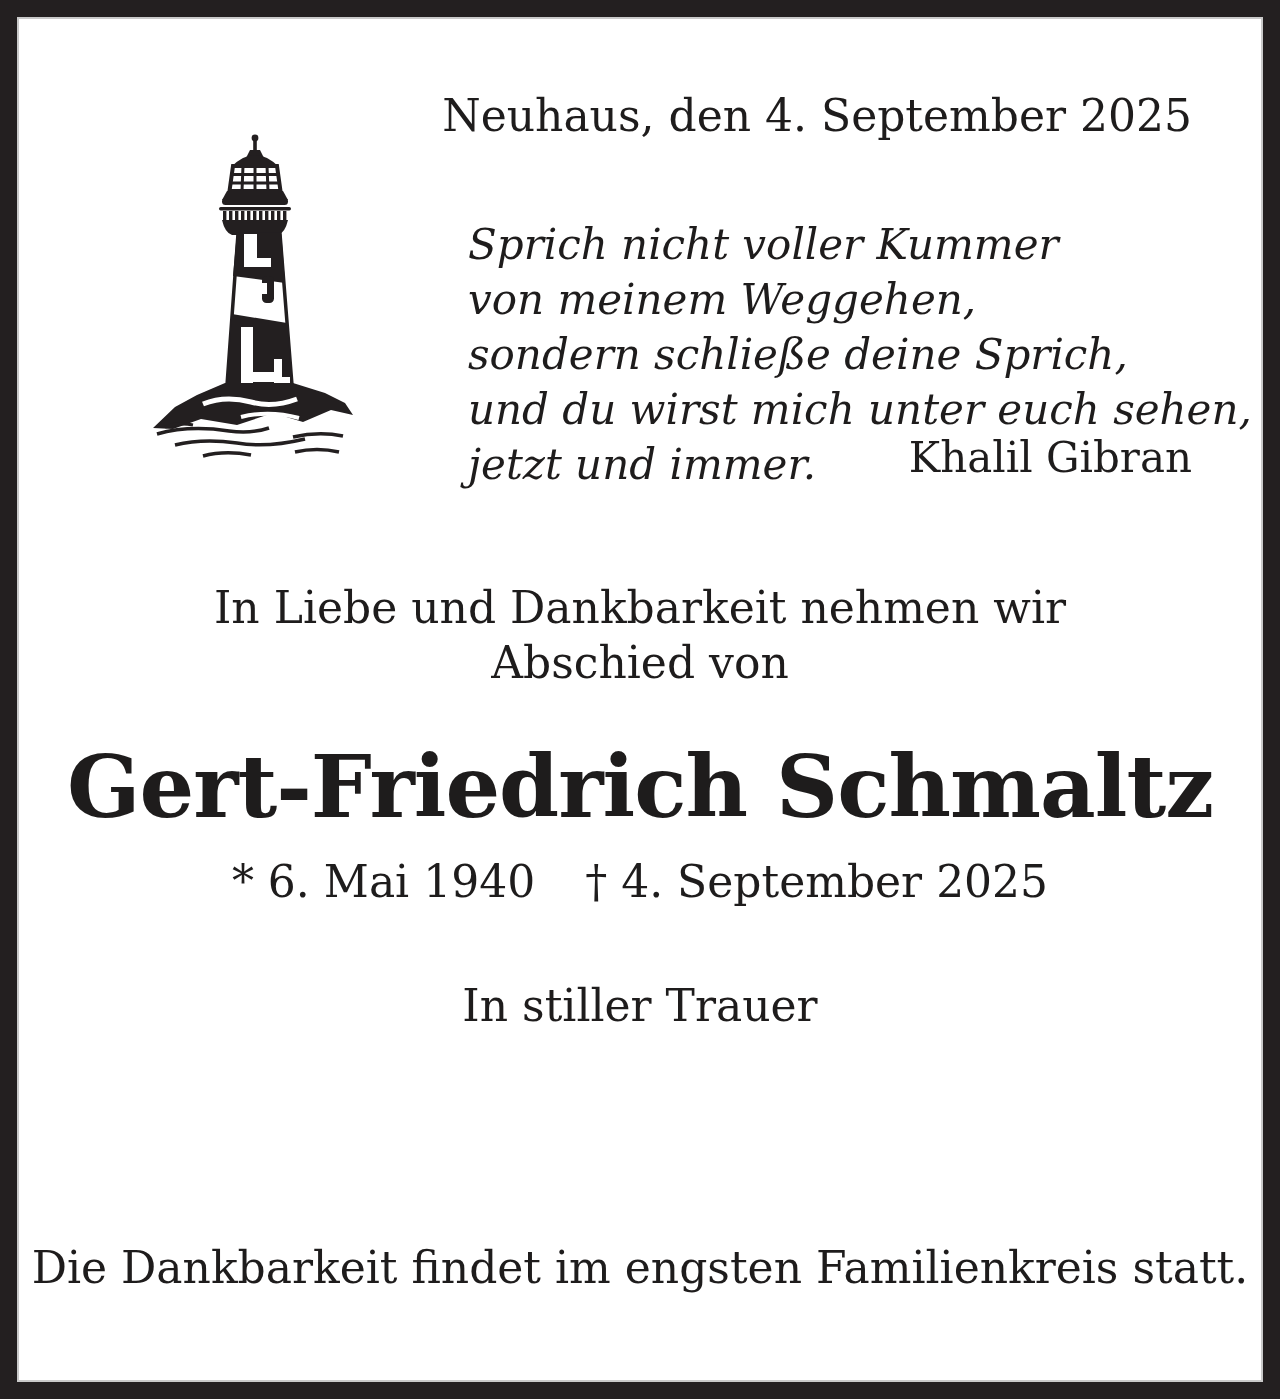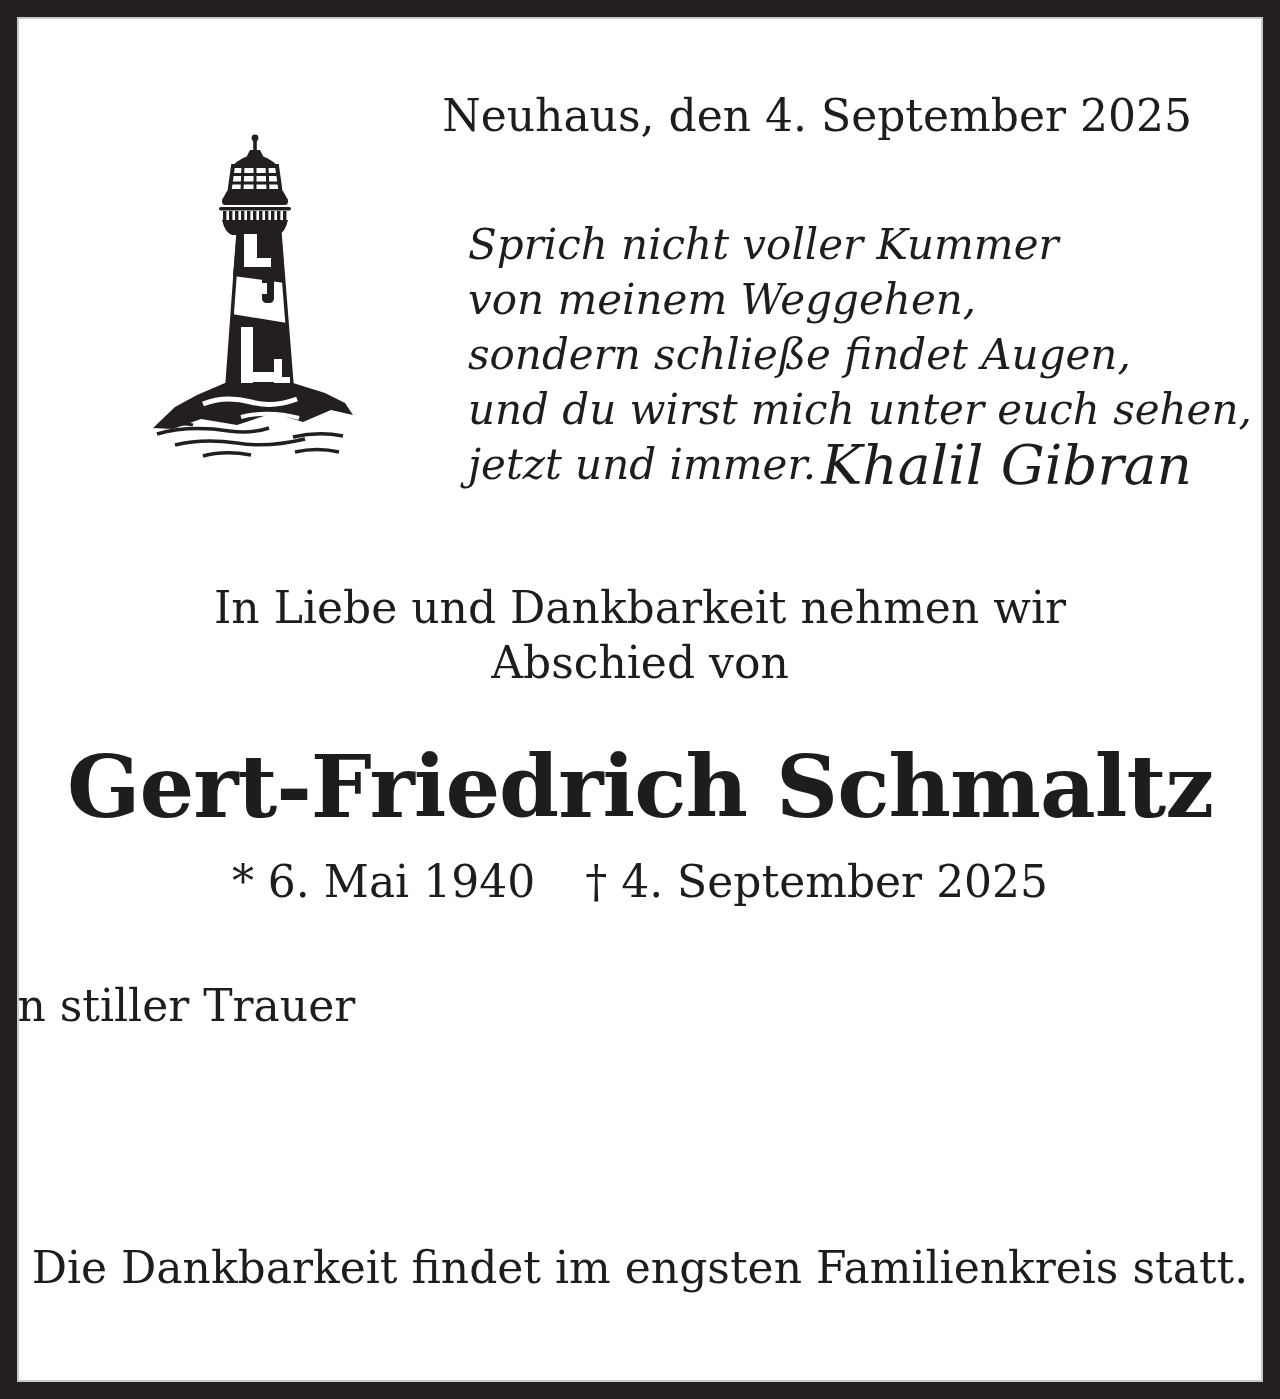--- a/index.html
+++ b/index.html
@@ -46,22 +46,21 @@
     font-style: italic;
     font-size: 42px;
     line-height: 55px;
     white-space: nowrap;
     margin-top: 32px;
   }
   .poem-attribution {
     position: absolute;
     top: 433px;
     right: 88px;
-    font-style: italic;
-    font-size: 55px;
+    font-size: 42px;
     white-space: nowrap;
   }
   .intro {
     position: absolute;
     top: 580px;
     left: 0; right: 0;
     text-align: center;
     font-size: 44px;
     line-height: 55px;
   }
@@ -83,21 +82,21 @@
     text-align: center;
     font-size: 44px;
     white-space: nowrap;
   }
   .dates .birth { }
   .dates .death { margin-left: 50px; }
   .mourning-heading {
     position: absolute;
     top: 980px;
     left: 0; right: 0;
-    text-align: left;
+    text-align: center;
     font-size: 44px;
   }
   .mourners {
     position: absolute;
     top: 1044px;
     left: 0; right: 0;
     text-align: center;
     font-size: 44px;
     font-weight: 700;
     line-height: 56px;
@@ -175,21 +174,21 @@
       <path class="stroke-only" d="M148,306 q26,-6 50,-1" stroke-width="3.5"></path>
       <path class="stroke-only" d="M58,325 q22,-6 48,-1" stroke-width="3.5"></path>
       <path class="stroke-only" d="M150,321 q22,-5 44,0" stroke-width="3.5"></path>
       <path class="stroke-only" d="M20,296 q14,-5 28,-2" stroke-width="3"></path>
     </svg>
   </div>
 
   <div class="poem">
     <div>Sprich nicht voller Kummer</div>
     <div>von meinem Weggehen,</div>
-    <div>sondern schließe findet Augen,</div>
+    <div>sondern schließe deine Sprich,</div>
     <div>und du wirst mich unter euch sehen,</div>
     <div>jetzt und immer.</div>
   </div>
 
   <div class="poem-attribution">Khalil Gibran</div>
 
   <div class="intro">
     <div>In Liebe und Dankbarkeit nehmen wir</div>
     <div>Abschied von</div>
   </div>

